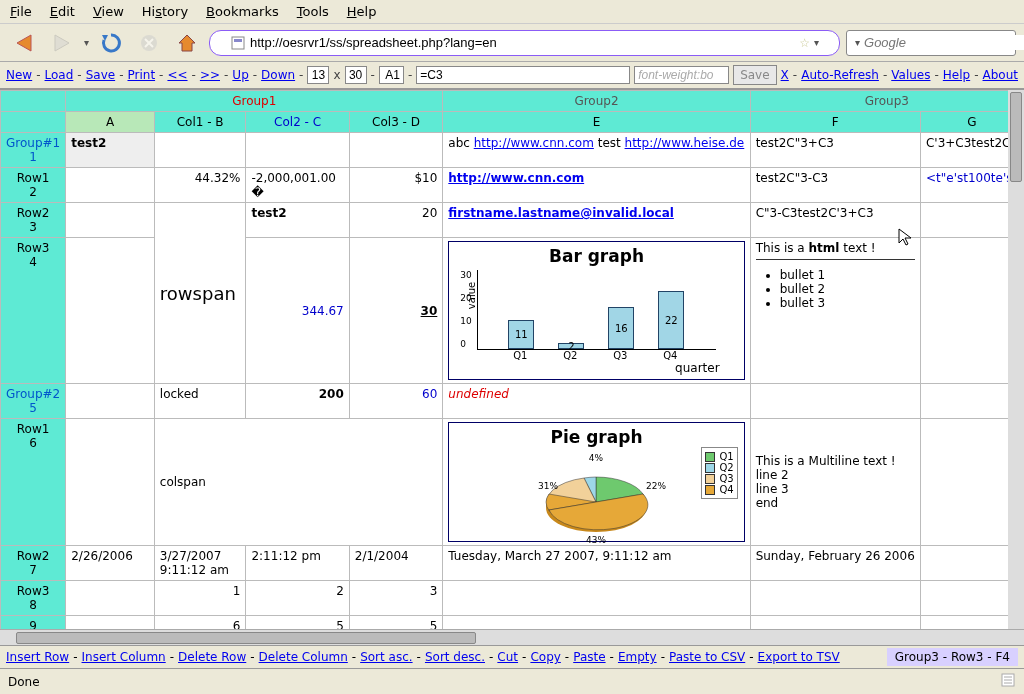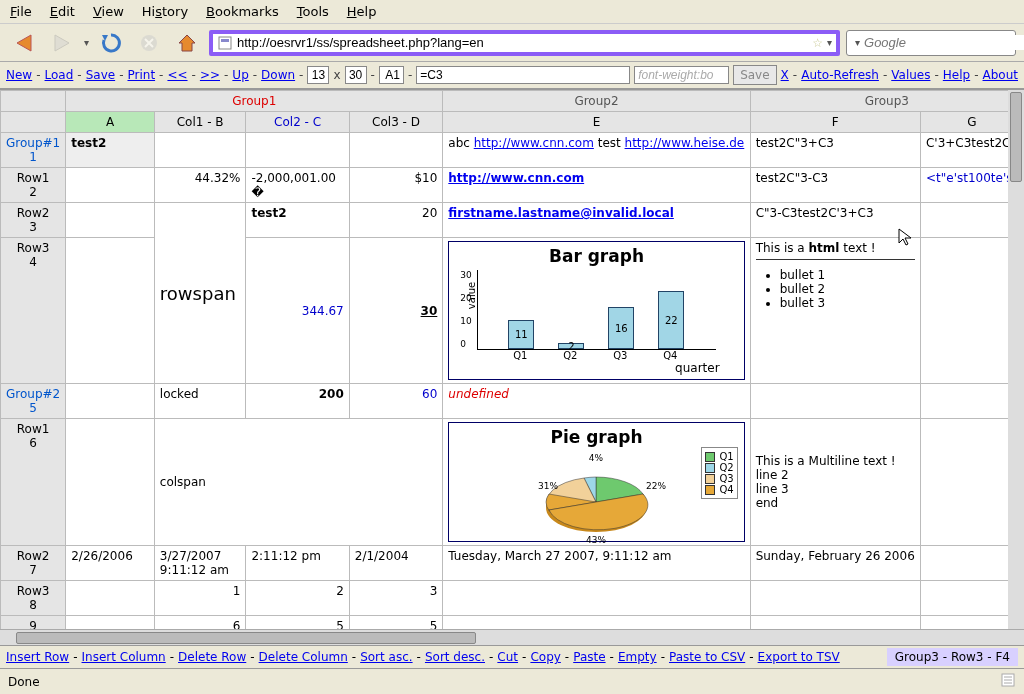--- a/index.html
+++ b/index.html
@@ -3,32 +3,32 @@
 <meta charset="utf-8">
 <style>
 * { margin:0; padding:0; box-sizing:border-box; }
 body { font-family:"DejaVu Sans",Arial,sans-serif; font-size:12px; background:#ece9d8; width:1024px; height:694px; overflow:hidden; }
 a { color:#0000ee; text-decoration:underline; cursor:pointer; }
 .menubar { display:flex; gap:18px; padding:4px 10px; background:#ece9d8; border-bottom:1px solid #ccc; font-size:13px; }
 .menubar span { cursor:pointer; }
 .menubar span u { text-decoration:underline; }
 .toolbar1 { display:flex; align-items:center; gap:6px; padding:4px 8px; background:#ece9d8; border-bottom:1px solid #aaa; height:38px; }
 .nav-btn { width:32px; height:28px; display:flex; align-items:center; justify-content:center; border-radius:4px; }
-.urlbar { flex:1; display:flex; align-items:center; background:#fff; border:4px solid #8b5cf6; border-radius:2px; height:26px; padding:0 4px; gap:4px; }
+.urlbar { flex:1; display:flex; align-items:center; background:#fff; border:1px solid #8b5cf6; border-radius:12px; height:26px; padding:0 20px; gap:4px; }
 .urlbar input { flex:1; border:none; outline:none; font-size:13px; }
 .searchbox { display:flex; align-items:center; background:#fff; border:1px solid #888; border-radius:3px; height:26px; width:170px; padding:0 4px; gap:4px; }
 .searchbox input { flex:1; border:none; outline:none; font-style:italic; color:#888; font-size:13px; }
 .toolbar2 { display:flex; align-items:center; gap:4px; padding:3px 6px; background:#ece9d8; border-bottom:1px solid #999; font-size:12px; flex-wrap:nowrap; }
 .toolbar2 input[type=text] { border:1px solid #888; padding:1px 3px; font-size:12px; }
 .toolbar2 .sep { color:#444; }
 .btn { background:#e8e8e8; border:1px solid #888; padding:2px 6px; cursor:pointer; color:#888; }
 .sheet-area { height:540px; overflow:auto; background:#fff; position:relative; border-top:1px solid #999; }
 table.sheet { border-collapse:collapse; table-layout:fixed; }
 table.sheet th, table.sheet td { border:1px solid #bbb; padding:3px 5px; font-size:12px; vertical-align:top; overflow:hidden; }
-table.sheet th { background:#e5e5e5; font-weight:normal; text-align:center; }
+table.sheet th { background:#5eead4; font-weight:normal; text-align:center; }
 th.grphdr { font-size:11px; color:#555; }
 th.grphdr.red { color:#d00; }
 th.colhdr { font-size:11px; }
 th.colhdr.blue { color:#0000cc; }
 th.colhdr.green { background:#b8e8b8; }
 th.rowhdr { font-size:11px; text-align:center; background:#ece9d8; width:50px; }
 th.rowhdr.blue { color:#0055cc; }
 td.num { text-align:right; }
 .undef { color:#d00; font-style:italic; }
 .chart-box { border:1px solid #006; background:#fff; padding:4px; font-size:11px; }

